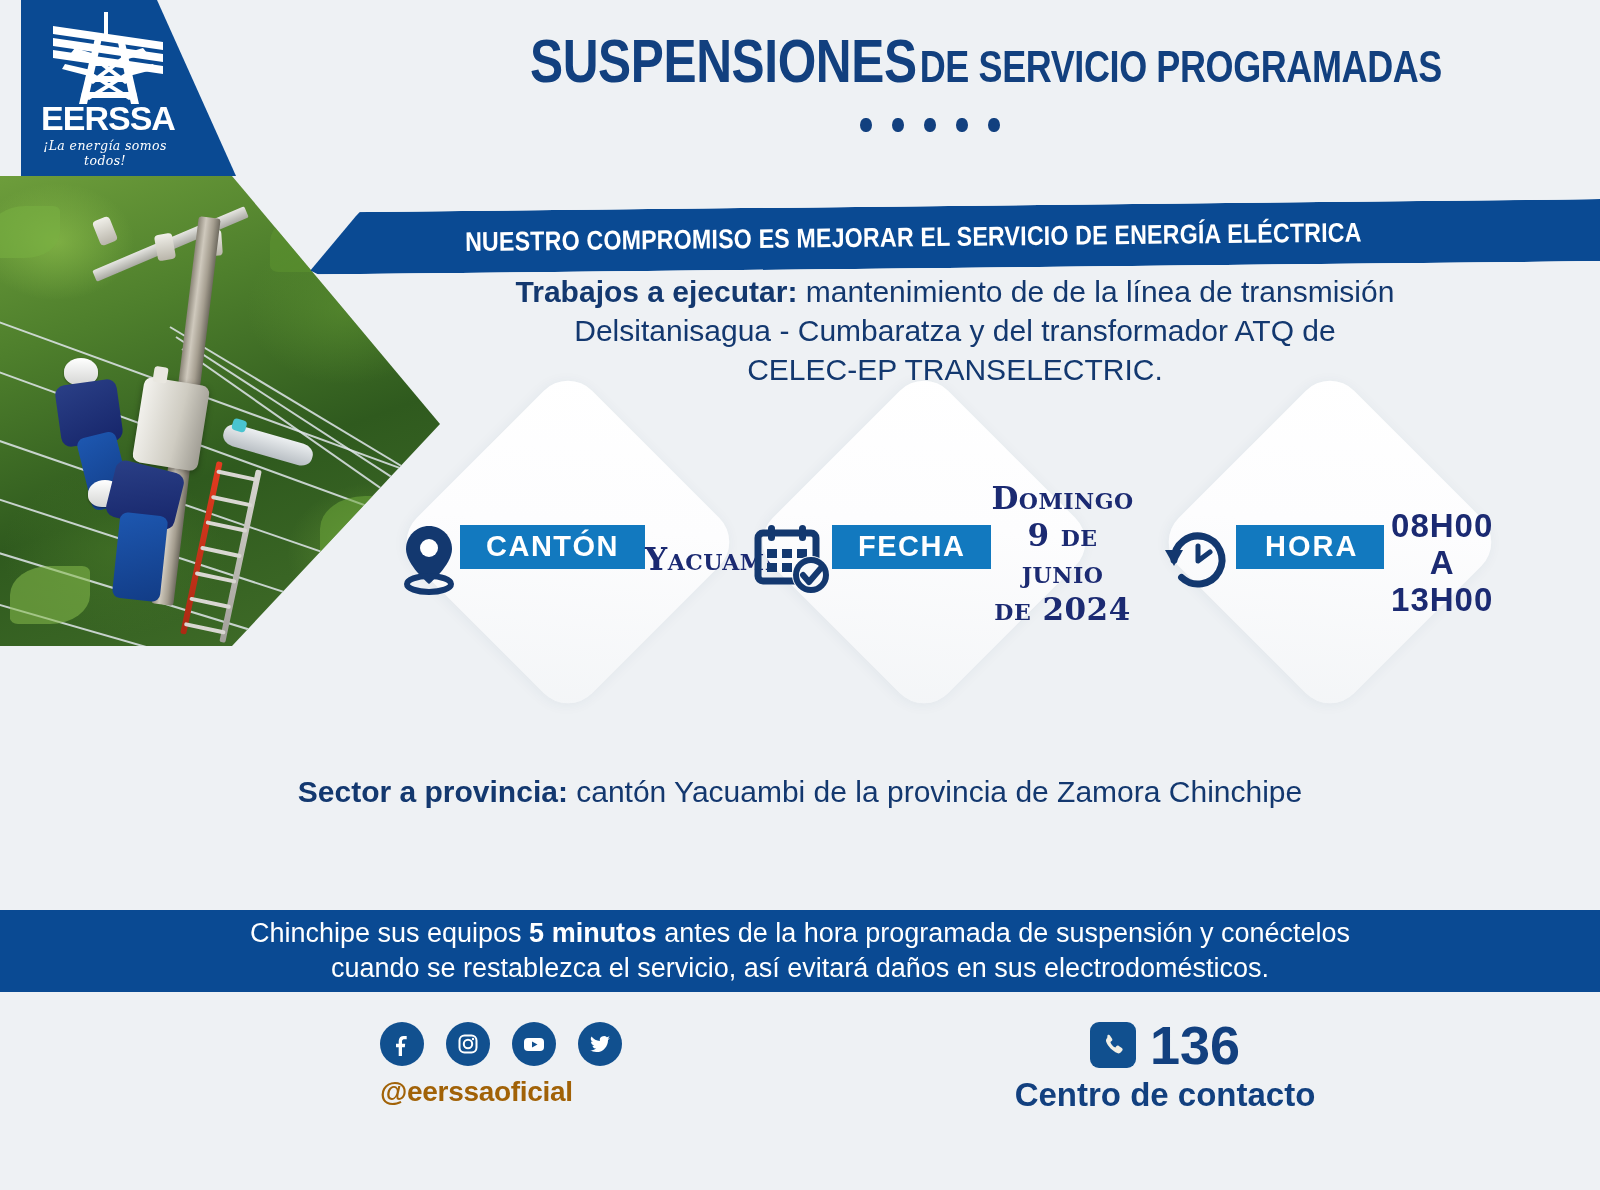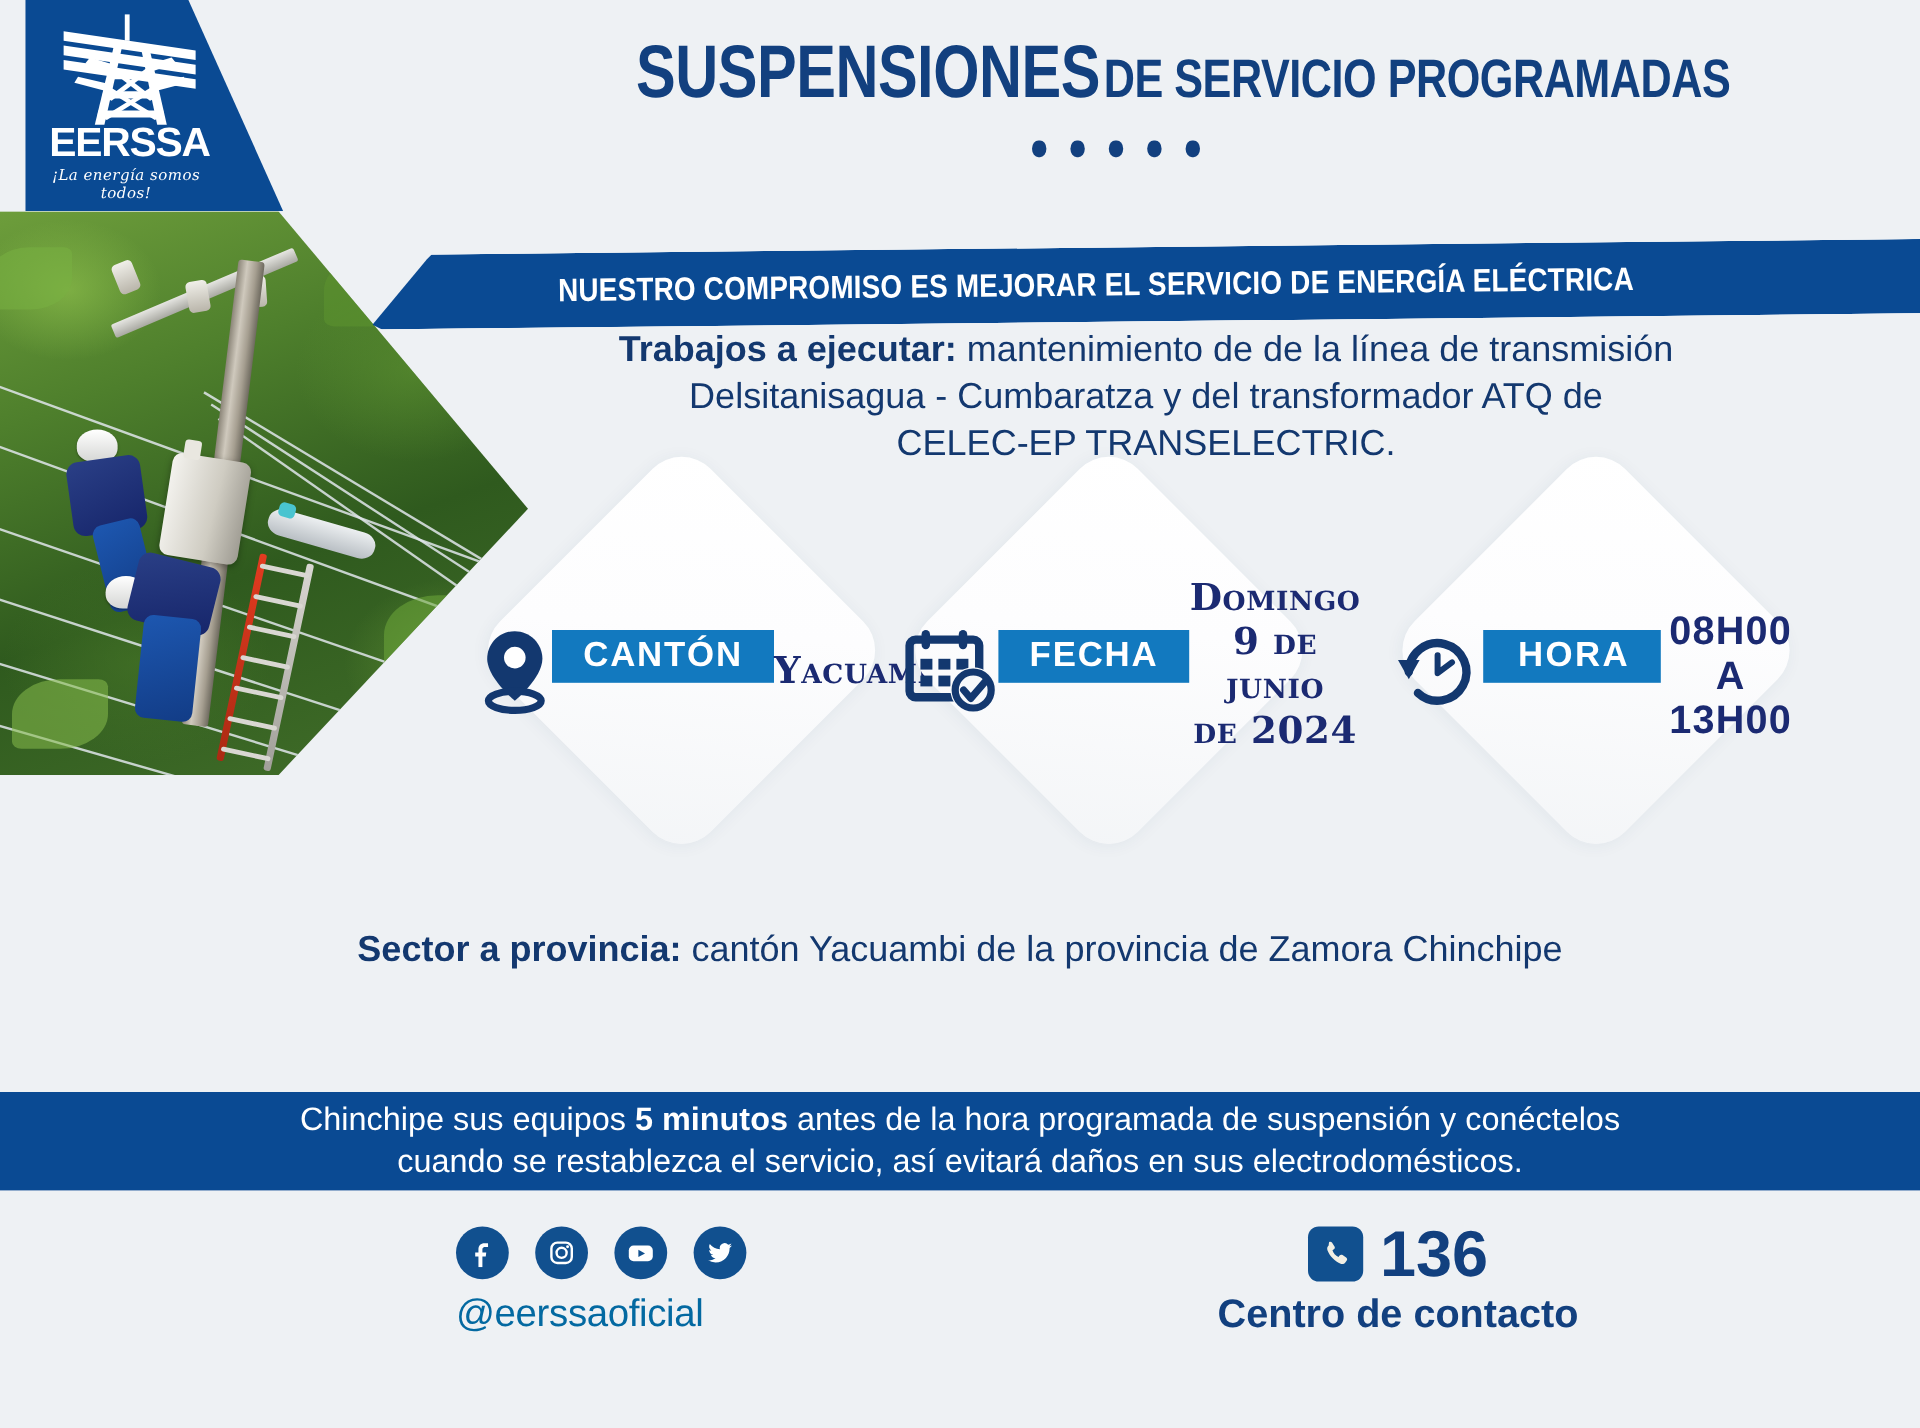--- a/index.html
+++ b/index.html
@@ -162,21 +162,21 @@
   .notice p{
     margin:0;color:#fff;text-align:center;font-size:27px;line-height:35px;width:1460px;
   }
   .notice b{font-weight:bold;text-align:right;}
 
   
   .bottom{position:absolute;left:0;top:1000px;width:1600px;height:190px;z-index:5;}
   .socials{position:absolute;left:380px;top:22px;}
   .soc-row{display:flex;gap:22px;}
   .soc{width:44px;height:44px;border-radius:50%;background:#11508f;display:flex;align-items:center;justify-content:center;}
-  .handle{margin-top:10px;color:#0369a1;font-size:32px;font-weight:normal;letter-spacing:-.3px;}
+  .handle{margin-top:10px;color:#a16207;font-size:28px;font-weight:bold;letter-spacing:-.3px;}
   .contact{position:absolute;left:1000px;top:18px;width:330px;text-align:center;}
   .contact-row{display:flex;align-items:center;justify-content:center;gap:14px;}
   .phone-box{width:46px;height:46px;border-radius:9px;background:#11508f;display:flex;align-items:center;justify-content:center;}
   .phone-num{color:#12407f;font-size:54px;font-weight:bold;line-height:54px;}
   .contact-label{margin-top:4px;color:#12407f;font-size:33px;font-weight:bold;}
 </style>
 </head>
 <body>
 
 <div class="stage">

